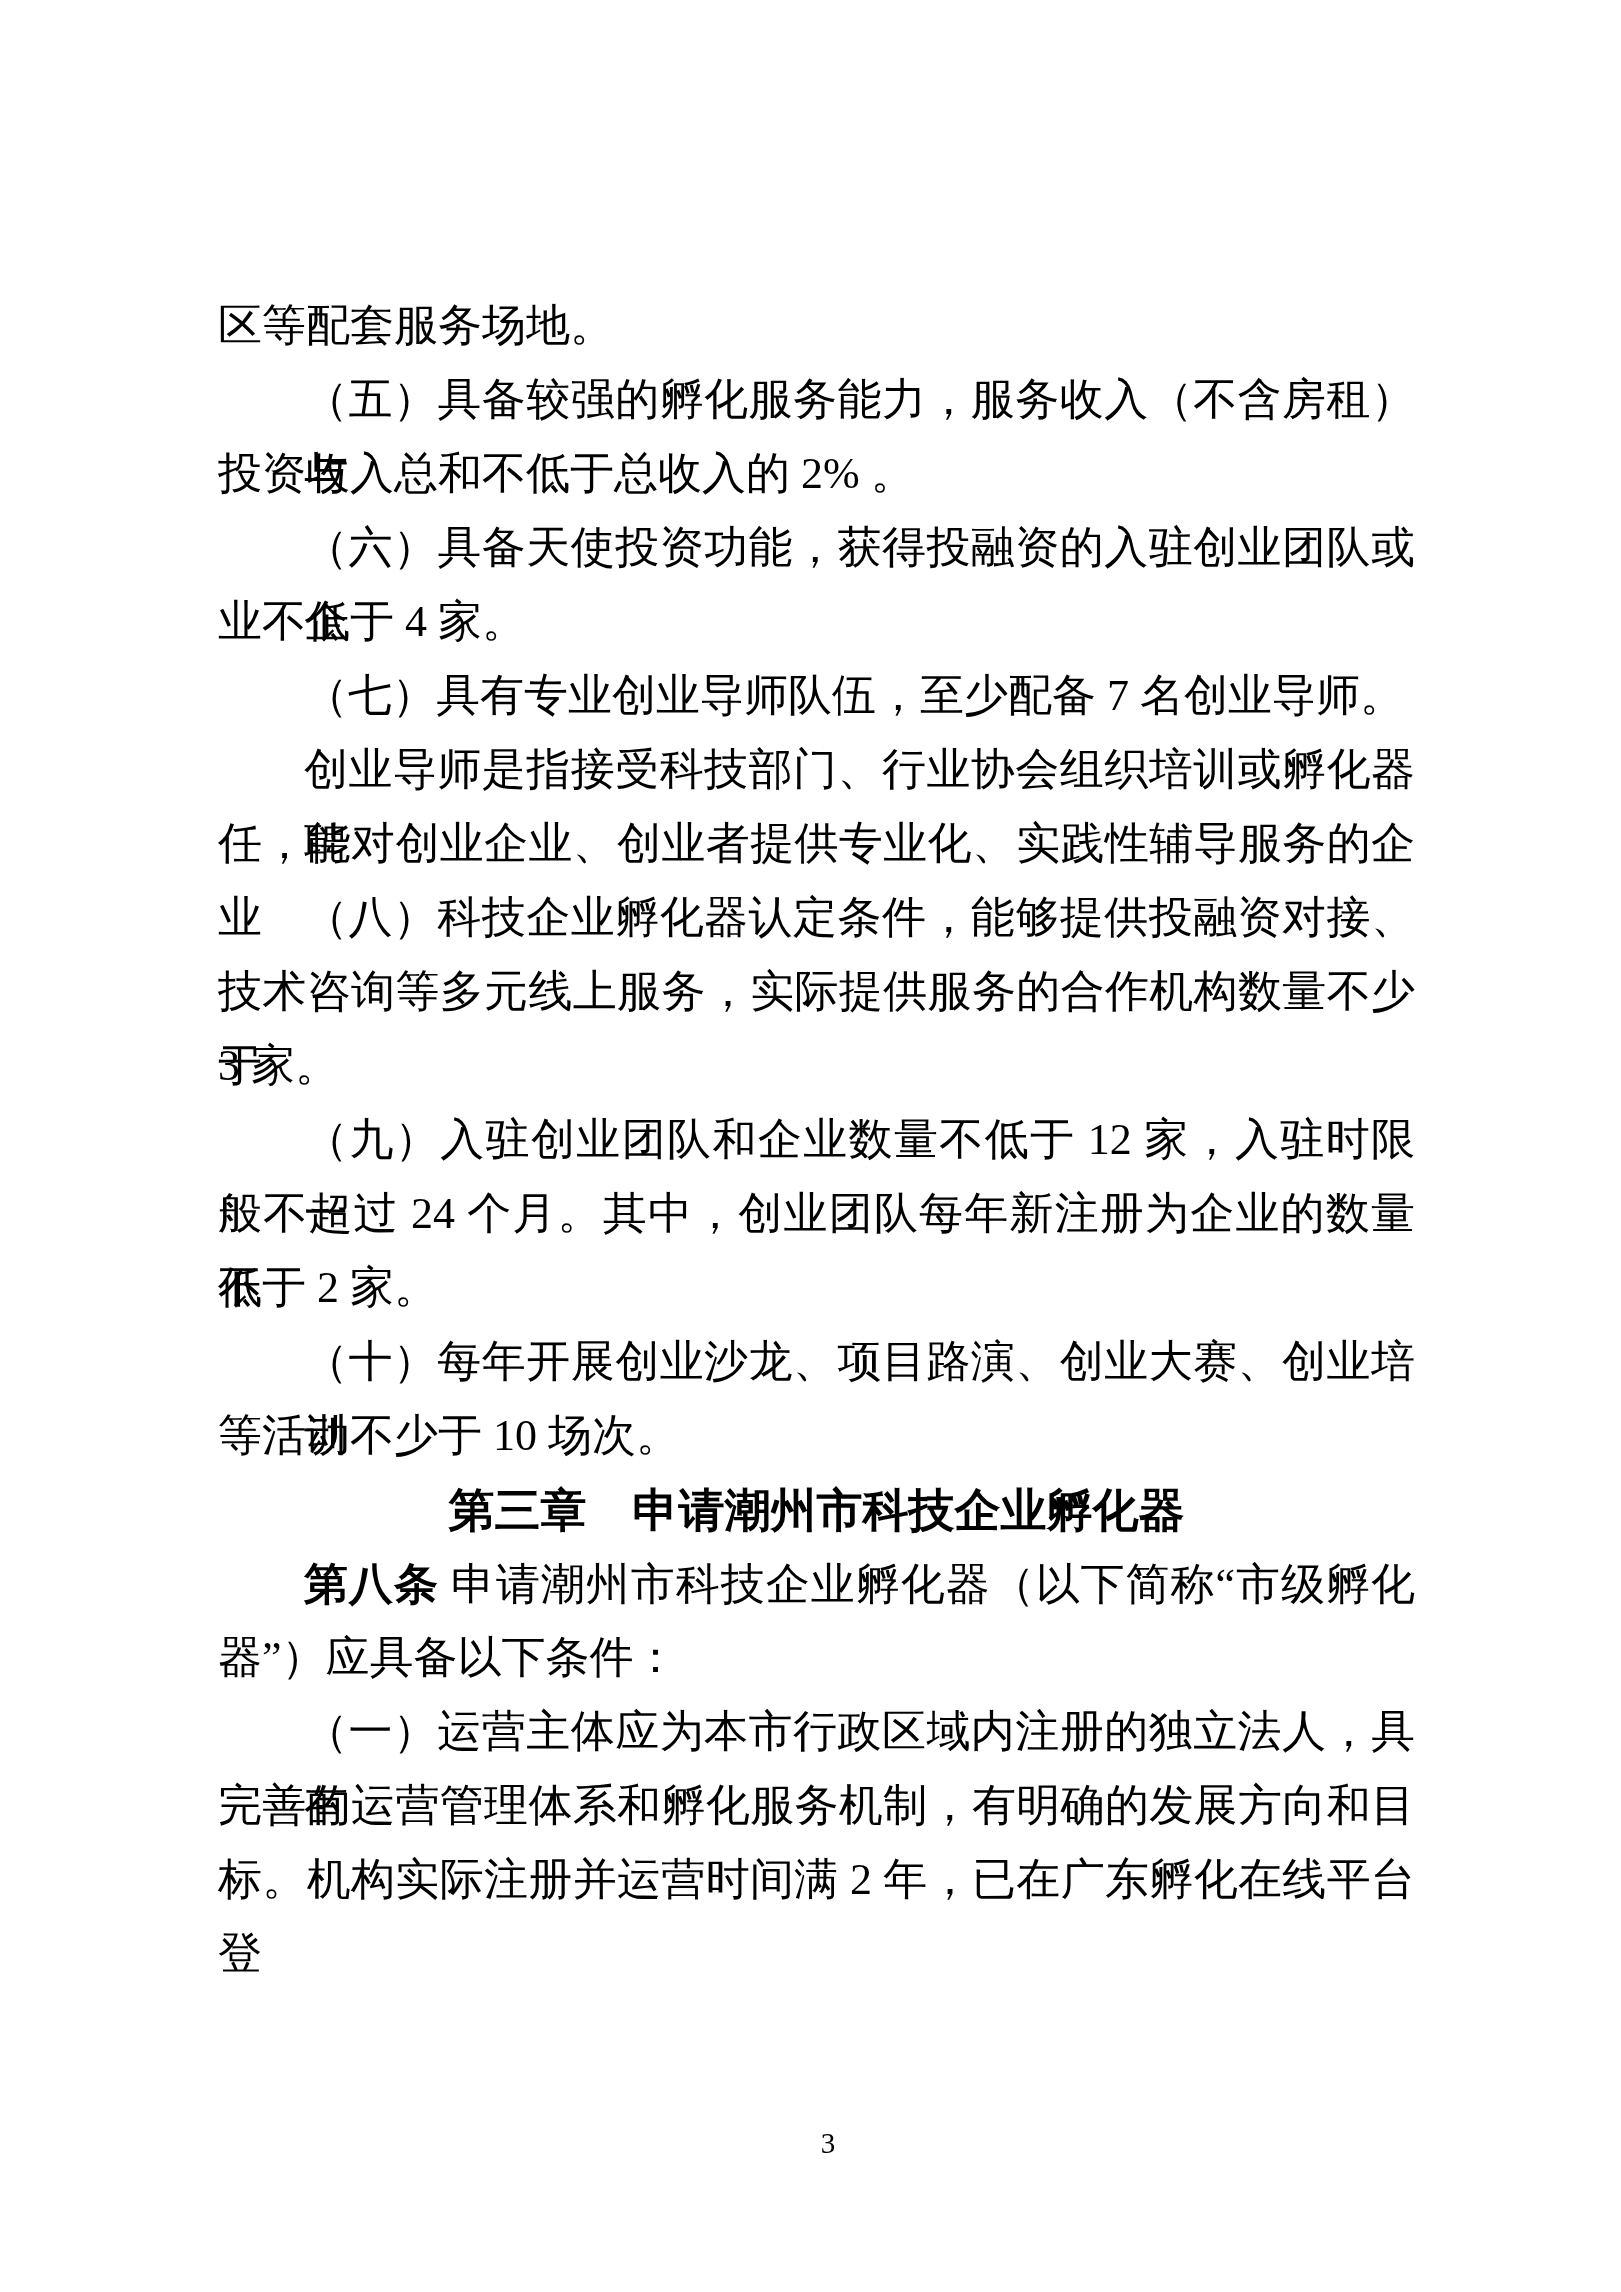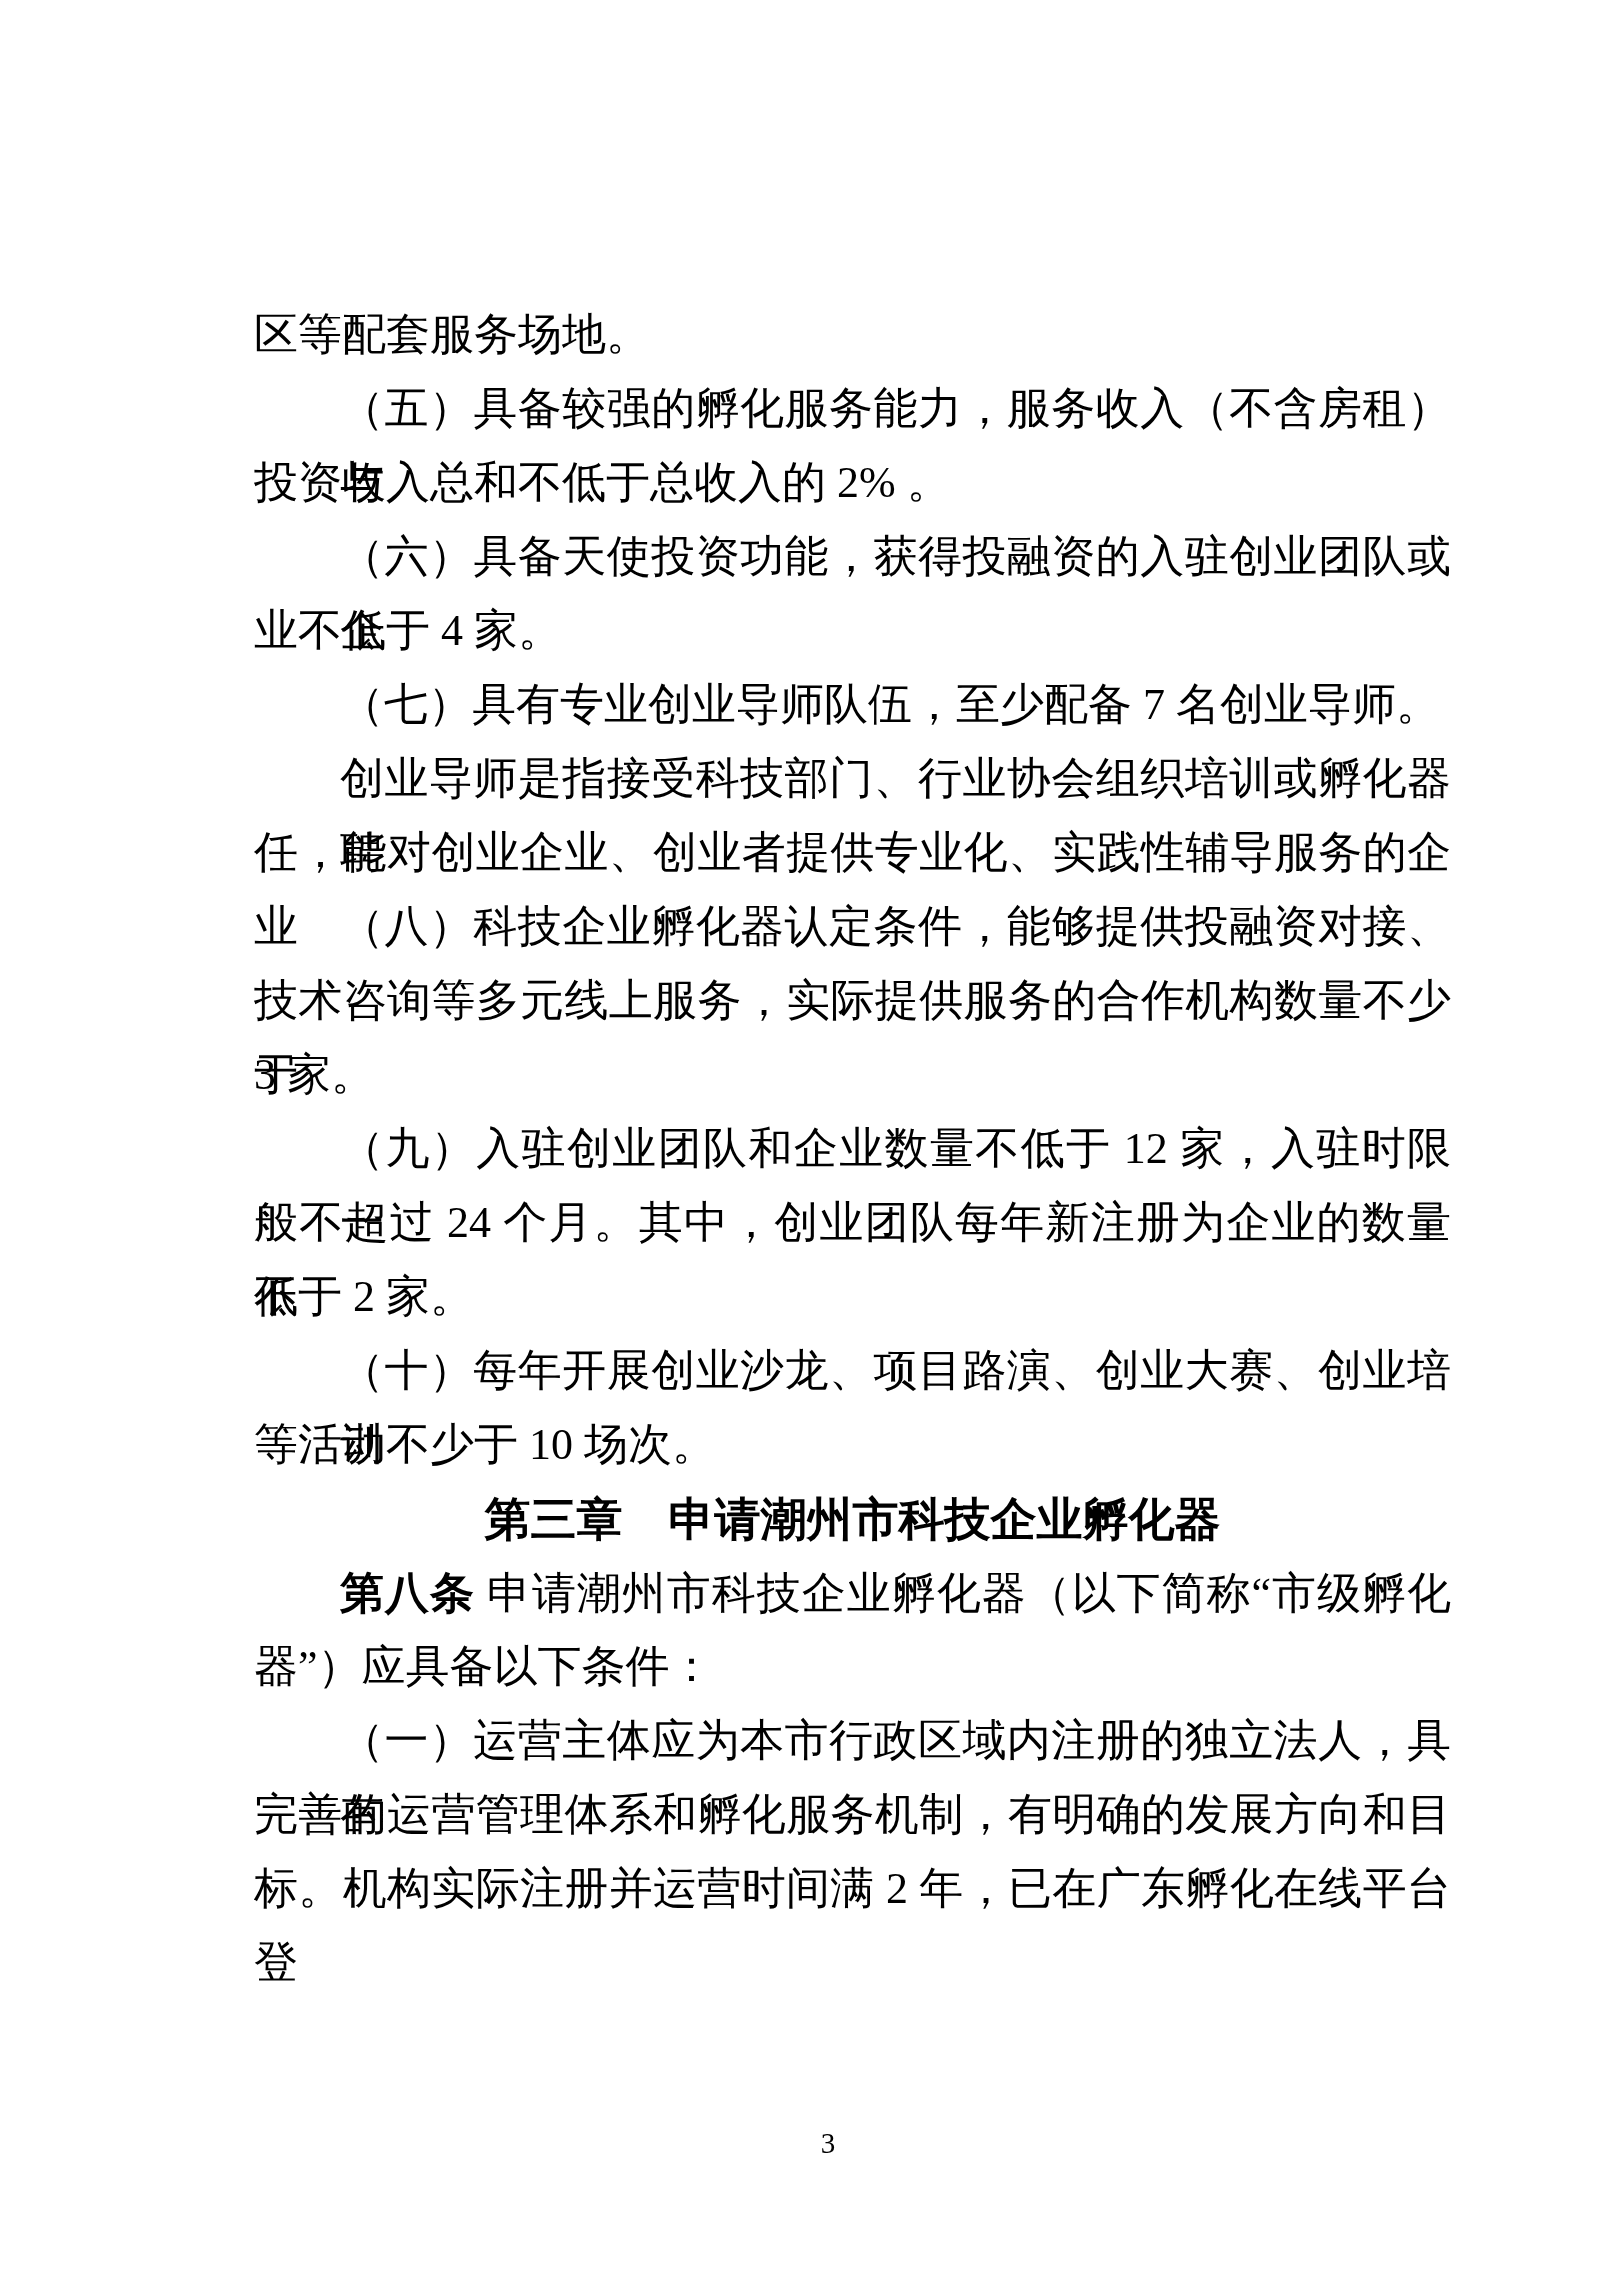--- a/index.html
+++ b/index.html
@@ -16,23 +16,22 @@
     width:1621px;
     height:2293px;
     background:var(--page-bg);
     overflow:hidden;
     font-family:"Liberation Serif","DejaVu Serif",serif;
     color:var(--text-color);
   }
   .text-block{
     position:absolute;
     left:218px;
-    top:298px;
+    top:289px;
     width:1197px;
-    margin-left:36px;
   }
   .line{
     height:74px;
     line-height:74px;
     font-size:44px;
     letter-spacing:0;
     white-space:normal;
     overflow:visible;
   }
   .line.full{

